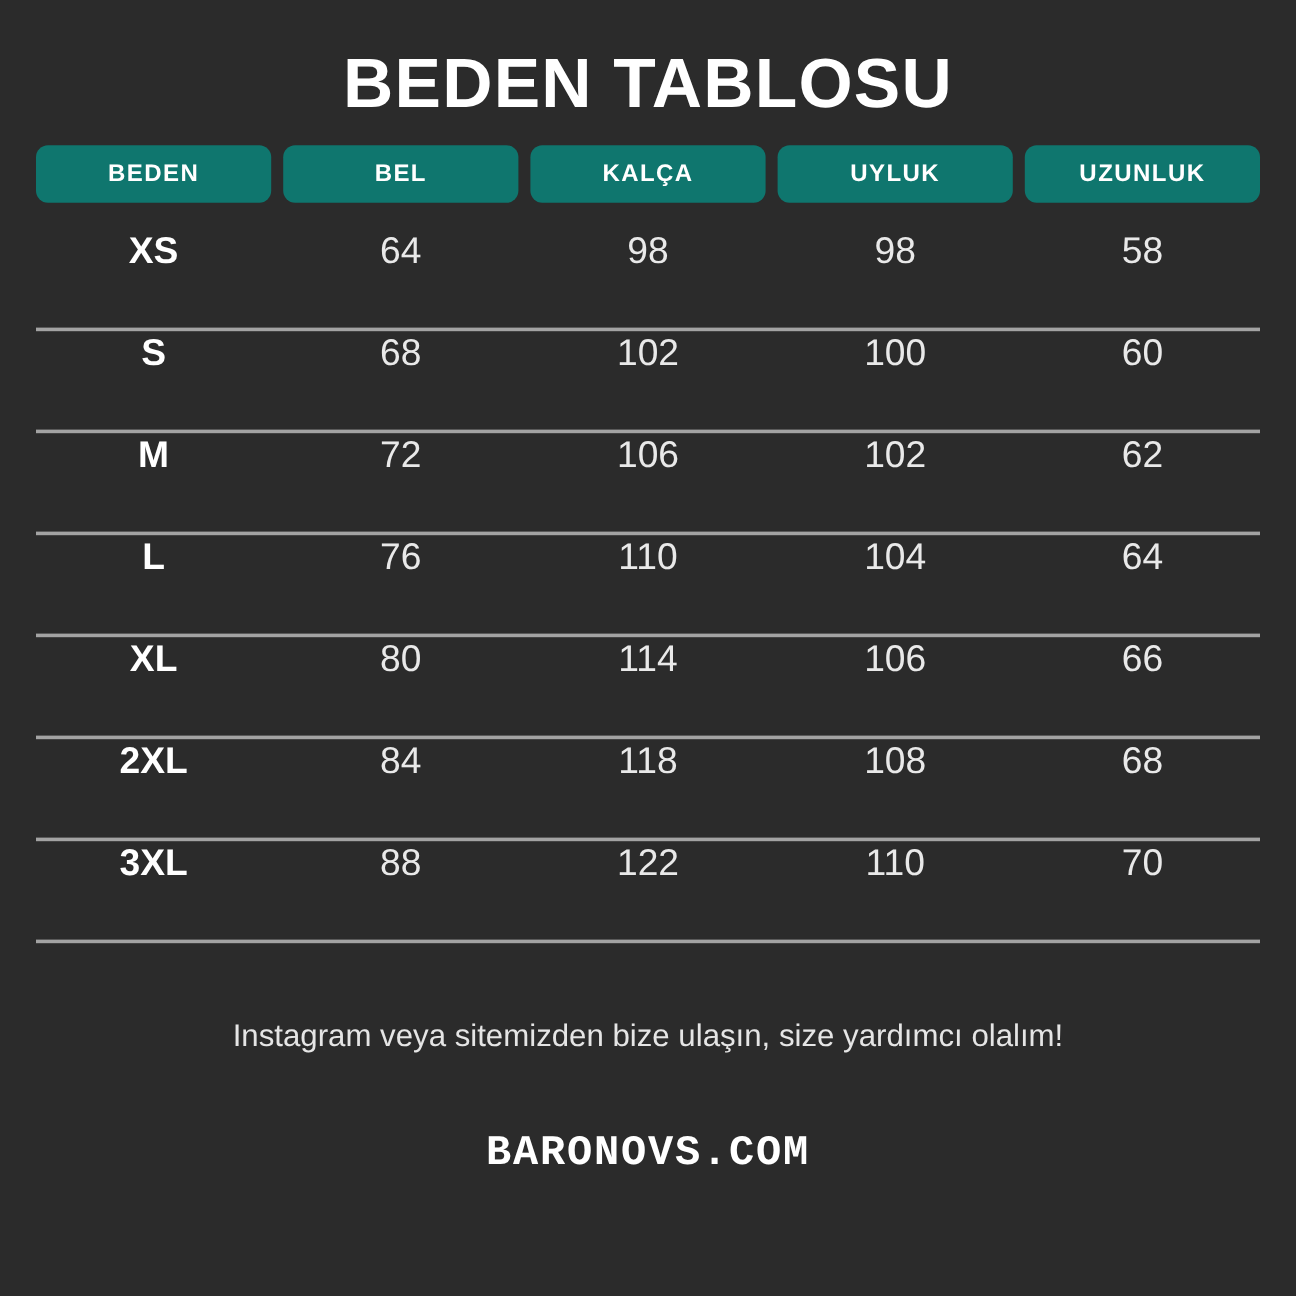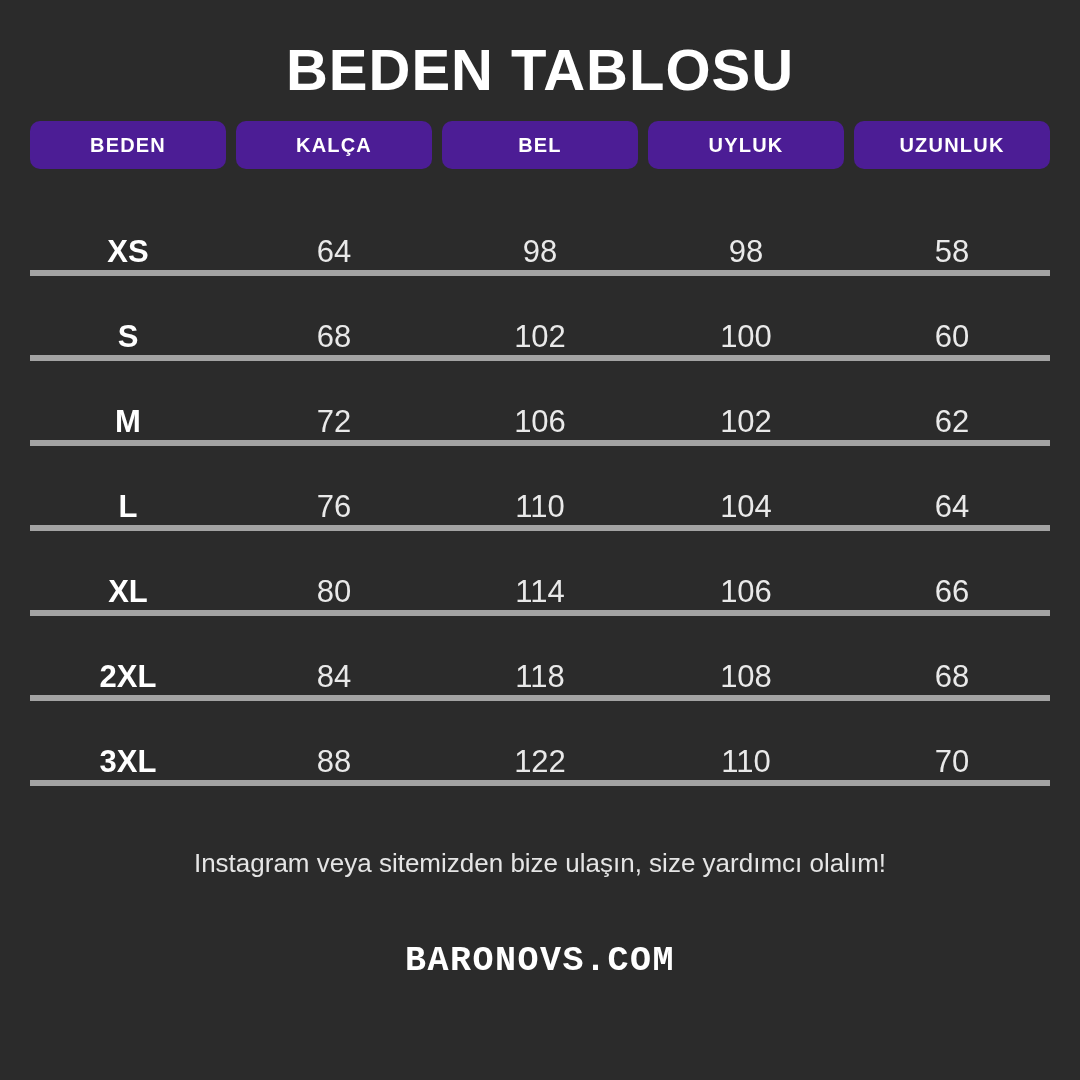--- a/index.html
+++ b/index.html
@@ -42,21 +42,21 @@
 
   .header-row {
     display: flex;
     gap: 10px;
     width: 100%;
     box-sizing: border-box;
   }
 
   .header-cell {
     flex: 1 1 0;
-    background: #4c1d95;
+    background: #0f766e;
     border-radius: 10px;
     height: 48px;
     display: flex;
     align-items: center;
     justify-content: center;
     font-size: 20px;
     font-weight: bold;
     letter-spacing: 1.2px;
     color: #ffffff;
   }
@@ -64,22 +64,22 @@
   .body-rows {
     margin-top: 22px;
     width: 100%;
   }
 
   .data-row {
     display: flex;
     gap: 10px;
     width: 100%;
     height: 85px;
-    align-items: flex-end;
-    border-bottom: 6px solid #a3a3a3;
+    align-items: flex-start;
+    border-bottom: 3px solid #a3a3a3;
     box-sizing: border-box;
   }
 
   .data-row:first-child {
     border-top: none;
   }
 
   .cell {
     flex: 1 1 0;
     text-align: center;
@@ -127,22 +127,22 @@
 <body>
 
 <div class="page">
 
   <div class="title">BEDEN TABLOSU</div>
 
   <div class="table-wrap">
 
     <div class="header-row">
       <div class="header-cell">BEDEN</div>
+      <div class="header-cell">BEL</div>
       <div class="header-cell">KALÇA</div>
-      <div class="header-cell">BEL</div>
       <div class="header-cell">UYLUK</div>
       <div class="header-cell">UZUNLUK</div>
     </div>
 
     <div class="body-rows">
 
       <div class="data-row">
         <div class="cell size-label">XS</div>
         <div class="cell">64</div>
         <div class="cell">98</div>

